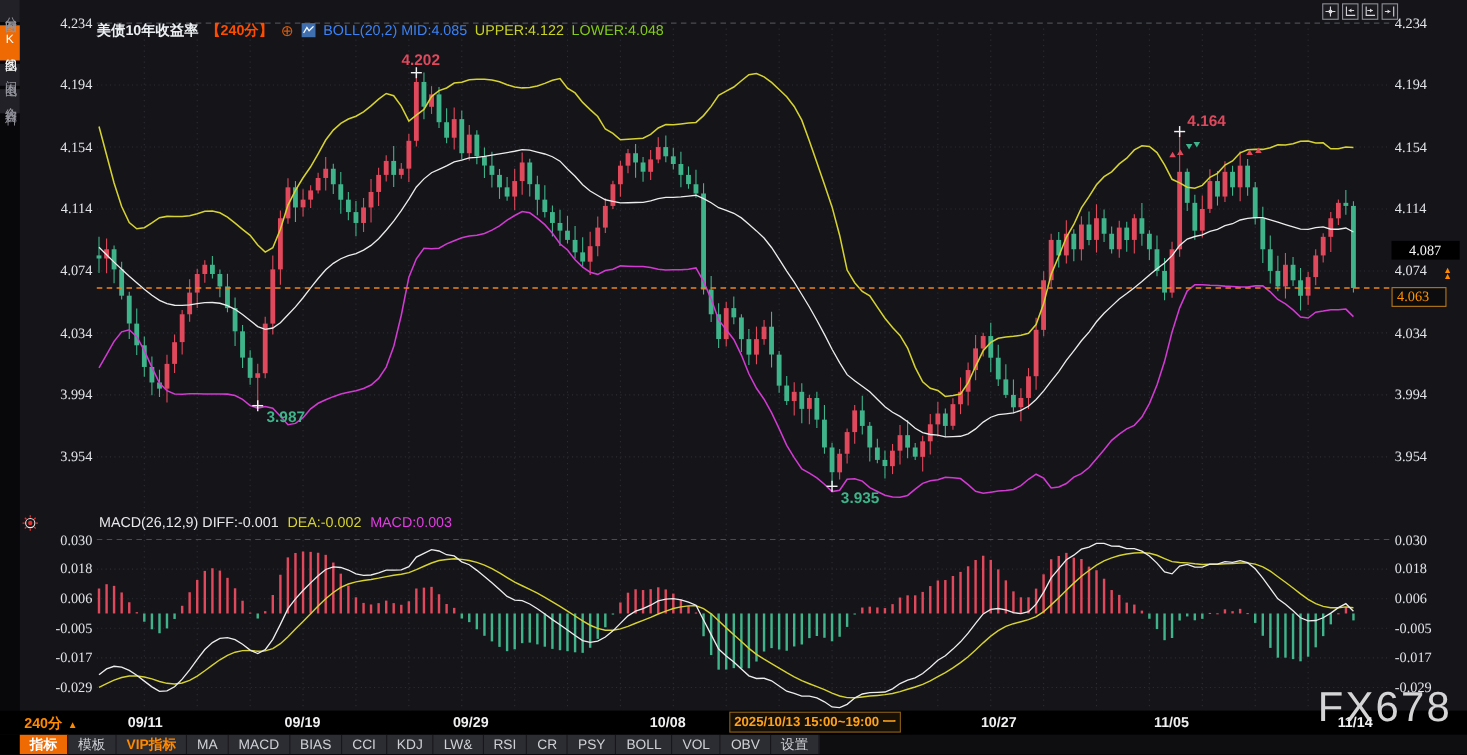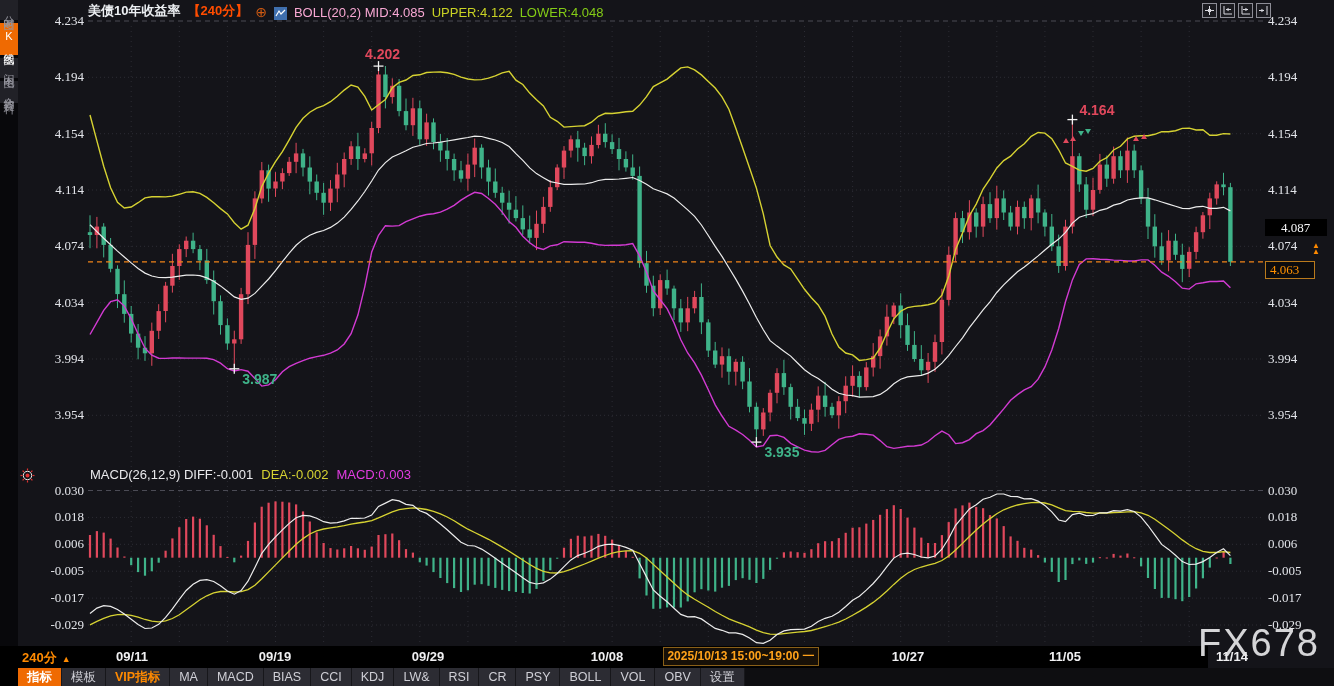--- a/index.html
+++ b/index.html
@@ -5,26 +5,26 @@
   html,body{margin:0;padding:0;background:#000;}
   #app{position:relative;width:1334px;height:686px;background:#141419;overflow:hidden;
        font-family:"Liberation Sans",sans-serif;}
   
   #sidebar{position:absolute;left:0;top:0;width:18px;height:646px;background:#08080b;z-index:4;}
   .stab{writing-mode:vertical-rl;text-orientation:upright;width:18px;padding:7px 0;margin-bottom:3px;
         font-size:11px;line-height:18px;letter-spacing:2px;color:#95959e;background:#212127;
         text-align:center;cursor:pointer;}
   .stab.sel{background:#ef6a02;color:#fff;}
   
-  #mainHeader{position:absolute;left:88px;top:3px;height:17px;display:flex;align-items:flex-end;
+  #mainHeader{position:absolute;left:88px;top:19px;height:17px;display:flex;align-items:center;
               gap:7px;font-size:13px;color:#e9e9ec;z-index:3;white-space:nowrap;}
   .hTitle{font-weight:bold;color:#eceff2;}
   .hPeriod{color:#ff4d00;font-weight:bold;}
   .hPlus{color:#cf5a12;font-size:14px;}
-  .hMid{color:#f9a8d4;}
+  .hMid{color:#3b82f6;}
   .hUpper{color:#c9d324;}
   .hLower{color:#84cc16;}
   
   #trBtns{position:absolute;left:1202px;top:3px;display:flex;gap:3px;z-index:3;}
   .trb{width:13px;height:13px;border:1px solid #8d8d96;background:#1b1b20;display:flex;
        align-items:center;justify-content:center;cursor:pointer;}
   
   .ylab{position:absolute;font-family:"Liberation Serif",serif;font-size:13px;color:#e2e4e9;z-index:2;}
   .ylab.left{left:40px;width:44px;text-align:right;}
   .ylab.right{left:1268px;width:52px;text-align:left;}
@@ -39,21 +39,21 @@
            padding-left:16px;z-index:4;}
   #lineTag{position:absolute;left:1265px;top:261px;width:44px;height:16px;background:#0c0c0e;
            border:1px solid #b97a1c;color:#ff9100;font-family:"Liberation Serif",serif;
            font-size:13px;line-height:16px;padding-left:4px;z-index:4;}
   #dblArrow{position:absolute;left:1312px;top:243px;color:#ff8a00;font-size:8px;line-height:6px;
             text-align:center;z-index:4;}
   
   #watermark{position:absolute;left:1198px;top:622px;font-size:38px;letter-spacing:2px;
              color:#e6e6e8;opacity:.92;z-index:6;}
   
-  #dateRow{position:absolute;left:0;top:646px;width:1208px;height:22px;background:#000;z-index:5;}
+  #dateRow{position:absolute;left:0;top:646px;width:1334px;height:22px;background:#000;z-index:5;}
   #periodChip{position:absolute;left:22px;top:3px;color:#ff8a00;font-weight:bold;font-size:13px;
               cursor:pointer;}
   #periodChip .arr{font-size:9px;margin-left:5px;}
   .dlab{position:absolute;top:3px;transform:translateX(-50%);font-weight:bold;font-size:13px;
         color:#f0f0f2;}
   #xTooltip{position:absolute;left:663px;top:1px;width:154px;height:17px;background:#171007;
             border:1px solid #8a6018;color:#ffa21a;font-weight:bold;font-size:12px;
             line-height:17px;text-align:center;}
   
   #toolbar{position:absolute;left:0;top:668px;width:1334px;height:18px;background:#0e0e11;

